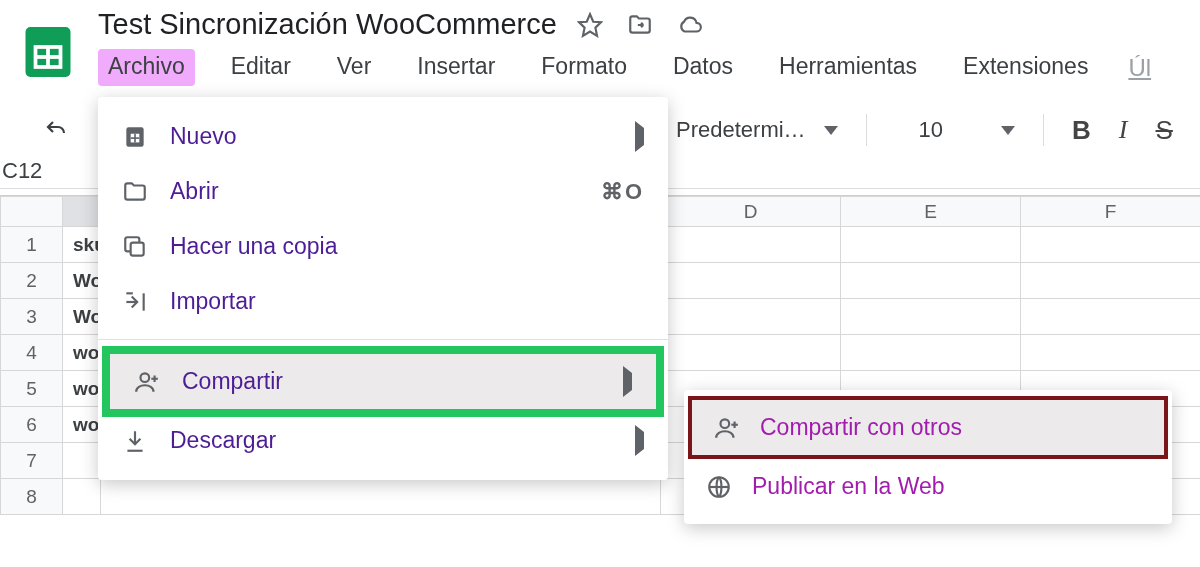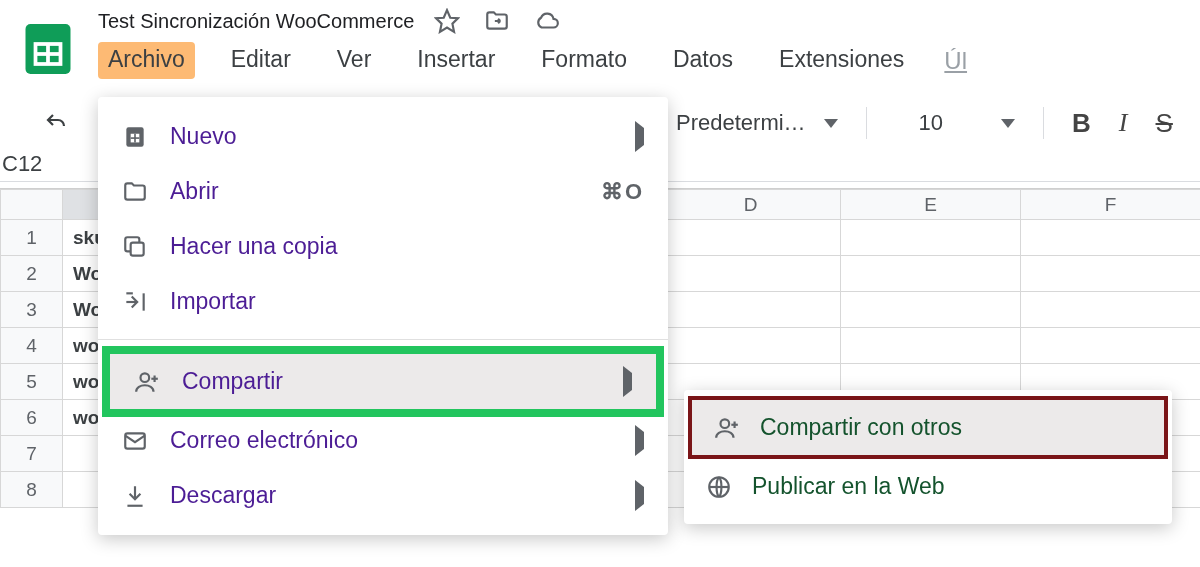--- a/index.html
+++ b/index.html
@@ -21,30 +21,30 @@
     padding: 8px 18px 4px 18px;
     gap: 20px;
   }
   .logo {
     width: 60px; height: 60px;
     margin-top: 6px;
   }
   .title-area { display:flex; flex-direction:column; gap:4px; flex:1; }
   .title-row { display:flex; align-items:center; gap:20px; }
   .doc-title {
-    font-size: 20px;
+    font-size: 29px;
     color: #202124;
   }
   .title-icons { display:flex; gap:24px; align-items:center; color:#5f6368; }
   .title-icons svg { width:26px; height:26px; }
 
   
   .menubar { display:flex; gap:26px; padding:4px 0; font-size:23px; color:#3c4043; align-items:center; }
   .menubar .menu-item { padding:4px 10px 6px 10px; border-radius:4px; cursor:pointer; }
-  .menubar .menu-item.active { background:#fdba74; }
+  .menubar .menu-item.active { background:#f0abfc; }
   .menubar .last-edit { margin-left:4px; color:#9aa0a6; text-decoration:underline; font-size:24px;}
 
   
   .toolbar {
     display:flex; align-items:center;
     padding:20px 22px 10px 44px;
     gap:28px;
     color:#444;
     font-size:22px;
   }
@@ -126,21 +126,21 @@
     z-index:11;
     font-size:23px;
   }
   .submenu .mi {
     display:flex; align-items:center; gap:20px;
     padding:14px 22px;
     cursor:pointer;
   }
   .submenu .mi.highlight { background:#eceaea; border:4px solid #7a1518; margin:0 4px; }
   .submenu .mi svg { width:26px; height:26px; color:#5f6368; }
-  .submenu .mi .lbl { color:#14532d;text-align:center; }
+  .submenu .mi .lbl { color:#a21caf;text-align:center; }
 
   .tri { width:0;height:0;border-top:7px solid transparent;border-bottom:7px solid transparent;border-left:9px solid #5f6368; }
   .tri-down { width:0;height:0;border-left:7px solid transparent;border-right:7px solid transparent;border-top:9px solid #5f6368; display:inline-block;}
 </style>
 </head>
 <body>
 
 <div class="titlebar">
   <svg class="logo" viewBox="0 0 48 48">
     <rect x="6" y="4" width="36" height="40" rx="4" fill="#0f9d58"></rect>
@@ -164,20 +164,21 @@
           </svg>
       </div>
     </div>
     <div class="menubar">
       <span class="menu-item active">Archivo</span>
       <span class="menu-item">Editar</span>
       <span class="menu-item">Ver</span>
       <span class="menu-item">Insertar</span>
       <span class="menu-item">Formato</span>
       <span class="menu-item">Datos</span>
+      <span class="menu-item">Herramientas</span>
       <span class="menu-item">Extensiones</span>
       <span class="last-edit">Úl</span>
     </div>
   </div>
 </div>
 
 <div class="toolbar">
   <svg viewBox="0 0 24 24" fill="none" stroke="#3c4043" stroke-width="2.2">
       <path d="M9 14 4 9l5-5"></path>
       <path d="M4 9h10a6 6 0 0 1 6 6v0"></path>
@@ -340,28 +341,20 @@
         <circle cx="10" cy="8" r="4"></circle>
         <path d="M2 21c0-4 4-6 8-6s8 2 8 6"></path>
         <line x1="19" y1="6" x2="19" y2="12"></line>
         <line x1="16" y1="9" x2="22" y2="9"></line>
       </svg>
     <span class="lbl">Compartir</span>
     <span class="chev"><span class="tri"></span></span>
   </div>
   <div class="mi">
     <svg class="leading" viewBox="0 0 24 24" fill="none" stroke="#5f6368" stroke-width="2">
-        <rect x="3" y="5" width="18" height="14" rx="2"></rect>
-        <path d="m3 7 9 6 9-6"></path>
-      </svg>
-    <span class="lbl">Correo electrónico</span>
-    <span class="chev"><span class="tri"></span></span>
-  </div>
-  <div class="mi">
-    <svg class="leading" viewBox="0 0 24 24" fill="none" stroke="#5f6368" stroke-width="2">
         <path d="M12 3v12"></path>
         <path d="m7 10 5 5 5-5"></path>
         <path d="M5 21h14"></path>
       </svg>
     <span class="lbl">Descargar</span>
     <span class="chev"><span class="tri"></span></span>
   </div>
 </div>
 
 <div class="submenu">

